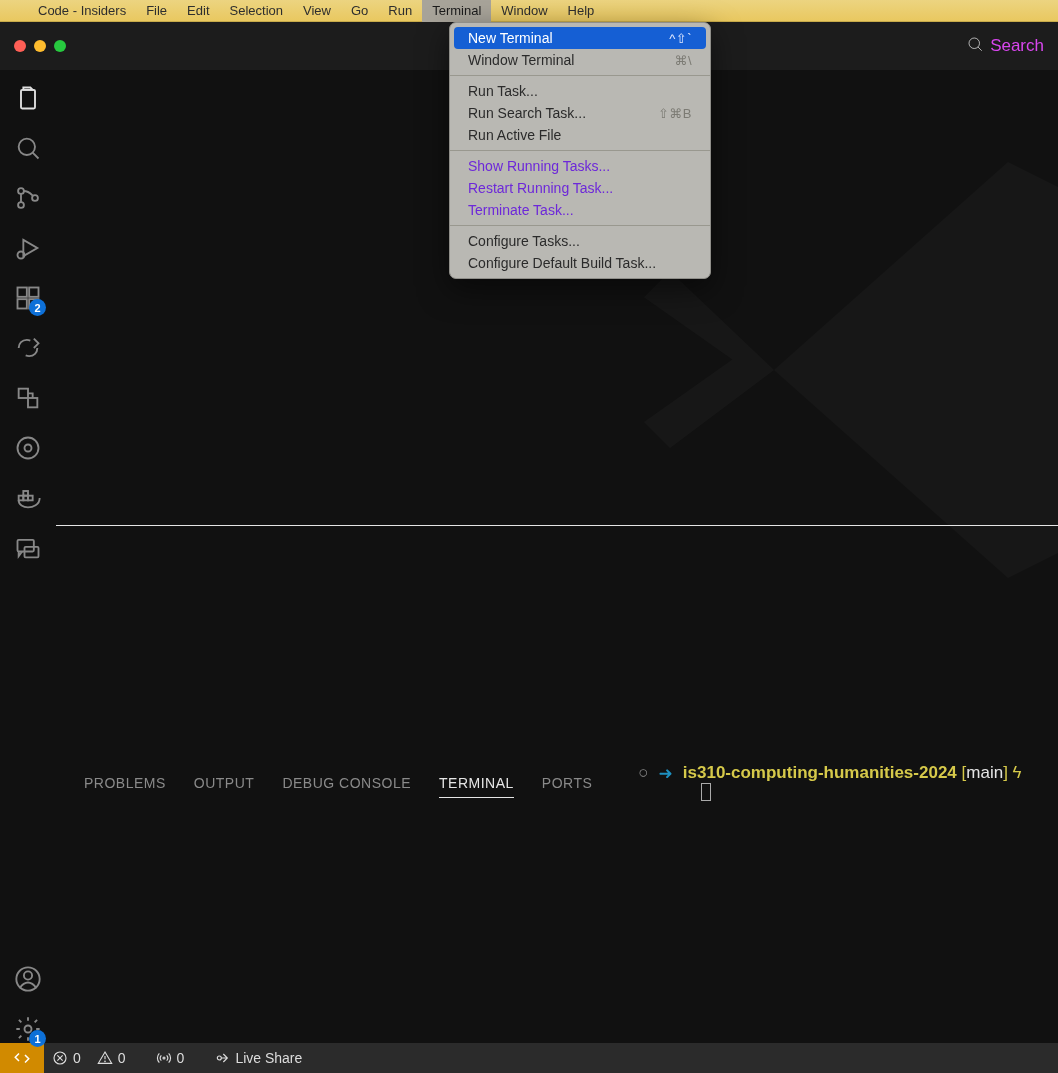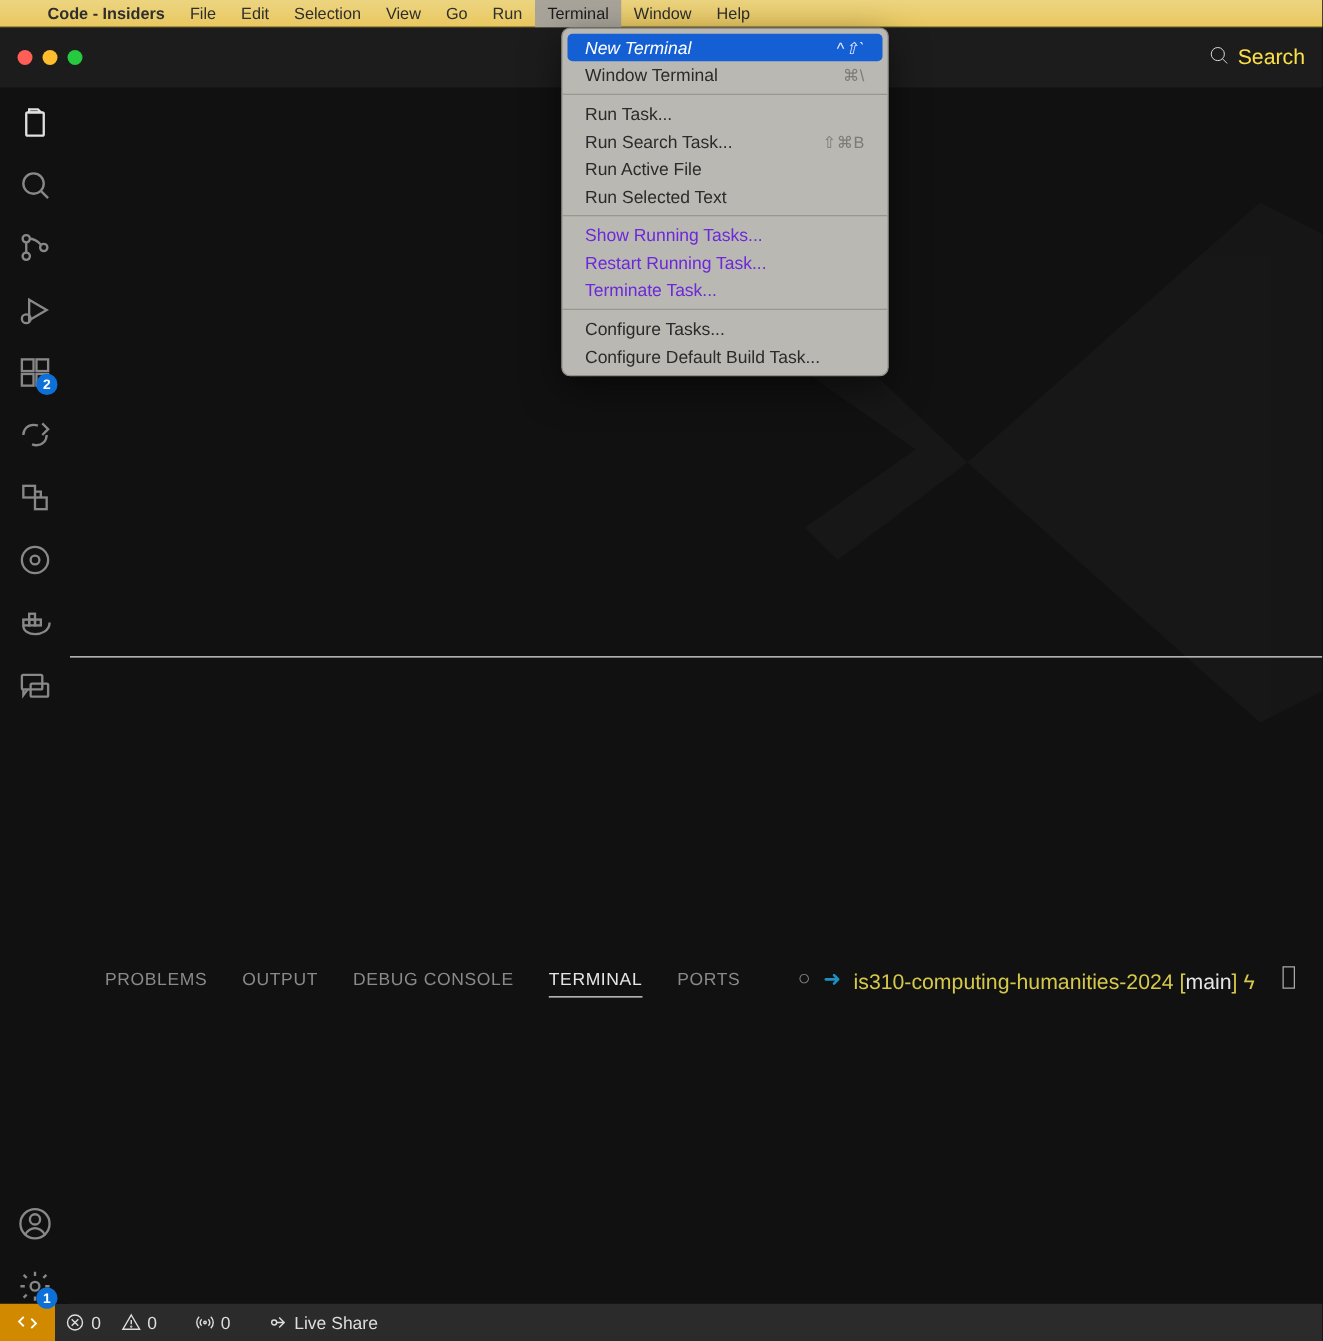--- a/index.html
+++ b/index.html
@@ -1,30 +1,30 @@
 <!DOCTYPE html>
 <html><head>
 <meta charset="utf-8">
 <style>
   * { margin:0; padding:0; box-sizing:border-box; font-family:-apple-system,BlinkMacSystemFont,"Segoe UI",sans-serif; }
   body { width:1058px; height:1073px; background:#111; overflow:hidden; }
 
   
   .menubar { height:22px; background:linear-gradient(#ecd480,#e9c860); display:flex; align-items:center; font-size:13px; color:#2e2e2e; padding:0 10px; gap:0; border-bottom:1px solid #c8ab4a; }
   .menubar .apple { width:18px; text-align:center; font-size:14px; }
-  .menubar .app-name { font-weight:700; padding:0 10px; }
+  .menubar .app-name { font-weight:400; padding:0 10px; }
   .menubar .mitem { padding:0 10px; height:22px; display:flex; align-items:center; cursor:default; }
   .menubar .mitem.open { background:#a8a49a; color:#1b1b1b; }
 
   
   .titlebar { height:48px; background:#1c1c1c; display:flex; align-items:center; position:relative; }
   .traffic { display:flex; gap:8px; padding-left:14px; }
   .dot { width:12px; height:12px; border-radius:50%; }
   .dot.red{background:#ff5f56;} .dot.yel{background:#ffbd2e;} .dot.grn{background:#27c93f;}
-  .searchbox { position:absolute; right:14px; display:flex; align-items:center; gap:6px; color:#fde047; font-size:17px; }
+  .searchbox { position:absolute; right:14px; display:flex; align-items:center; gap:6px; color:#d946ef; font-size:17px; }
   .searchbox svg{width:18px;height:18px;stroke:#e2e2e2;}
 
   
   .workbench { display:flex; height:calc(1073px - 22px - 48px - 30px); background:#111; }
   .activitybar { width:56px; background:#111; display:flex; flex-direction:column; align-items:center; padding-top:14px; gap:22px; }
   .activitybar .spacer { flex:1; }
   .aicon { width:28px; height:28px; position:relative; display:flex; align-items:center; justify-content:center; }
   .aicon svg { width:28px; height:28px; stroke:#888; fill:none; stroke-width:1.6; }
   .aicon.active svg { stroke:#e0e0e0; }
   .badge { position:absolute; bottom:-4px; right:-4px; background:#0d70d8; color:#fff; font-size:11px; font-weight:600; min-width:17px; height:17px; border-radius:9px; display:flex; align-items:center; justify-content:center; padding:0 3px; }
@@ -33,37 +33,37 @@
   .watermark { position:absolute; right:-80px; top:40px; opacity:.25; }
   .watermark svg { width:520px; height:520px; fill:#2a2a2a; }
 
   .panel { position:absolute; left:0; right:0; top:455px; bottom:0; border-top:1px solid #e5e5e5; display:flex; flex-direction:row;align-items:center; }
   .panel-tabs { display:flex; gap:28px; padding:14px 28px 10px; font-size:14px; letter-spacing:.5px; color:#8a8a8a; }
   .ptab { cursor:pointer; padding-bottom:6px; }
   .ptab.active { color:#e6e6e6; border-bottom:1px solid #e6e6e6; }
   .term-body { flex:1; padding:6px 18px; font-family:"Menlo","Consolas",monospace; font-size:17px; color:#ddd; display:flex; align-items:flex-start; gap:10px; }
   .prompt-circle { color:#888; }
   .prompt-arrow { color:#1e90c0; }
-  .prompt-dir { color:#d6c94a; }
+  .prompt-dir { color:#d6c94a;font-weight:bold; }
   .prompt-br-open, .prompt-br-close { color:#d6c94a; }
   .prompt-branch { color:#e5e5e5; }
   .prompt-bolt { color:#d6c94a; }
   .cursor-box { display:inline-block; width:10px; height:18px; border:1px solid #aaa; margin-left:18px; }
 
   
   .statusbar { height:30px; background:#2b2b2b; display:flex; align-items:center; font-size:14px; color:#ddd; }
   .remote-ind { width:44px; height:30px; background:#d18a00; display:flex; align-items:center; justify-content:center; }
   .remote-ind svg{width:18px;height:18px;stroke:#fff;fill:none;stroke-width:2;}
   .stat-item { display:flex; align-items:center; gap:5px; padding:0 8px; }
   .stat-item svg{width:16px;height:16px;stroke:#ddd;fill:none;stroke-width:1.7;}
 
   
   .dropdown { position:absolute; left:449px; top:22px; width:262px; background:#b9b8b3; border:1px solid #8f8e89; border-radius:7px; box-shadow:0 10px 30px rgba(0,0,0,.5); padding:4px 0; font-size:14px; color:#2b2b2b; z-index:100; }
   .dd-item { display:flex; justify-content:space-between; align-items:center; padding:3px 14px; margin:0 4px; border-radius:4px; cursor:default; }
-  .dd-item.hl { background:#155fd4; color:#fff;font-style:italic; }
+  .dd-item.hl { background:#155fd4; color:#fff; }
   .dd-item.dis { color:#6d28d9; }
   .dd-sep { height:1px; background:#99988f; margin:4px 0; }
   .dd-short { color:#7c7b74; font-size:13px; letter-spacing:.5px; }
   .dd-item.hl .dd-short { color:#e0e8ff; }
 </style>
 </head>
 <body>
 
 <div class="menubar">
   <span class="apple"></span>
@@ -91,23 +91,20 @@
   <div class="dd-sep"></div>
   <div class="dd-item">
     <span>Run Task...</span>
   </div>
   <div class="dd-item">
     <span>Run Search Task...</span>
     <span class="dd-short">⇧⌘B</span>
   </div>
   <div class="dd-item">
     <span>Run Active File</span>
-  </div>
-  <div class="dd-item">
-    <span>Run Selected Text</span>
   </div>
   <div class="dd-sep"></div>
   <div class="dd-item dis">
     <span>Show Running Tasks...</span>
   </div>
   <div class="dd-item dis">
     <span>Restart Running Task...</span>
   </div>
   <div class="dd-item dis">
     <span>Terminate Task...</span>

